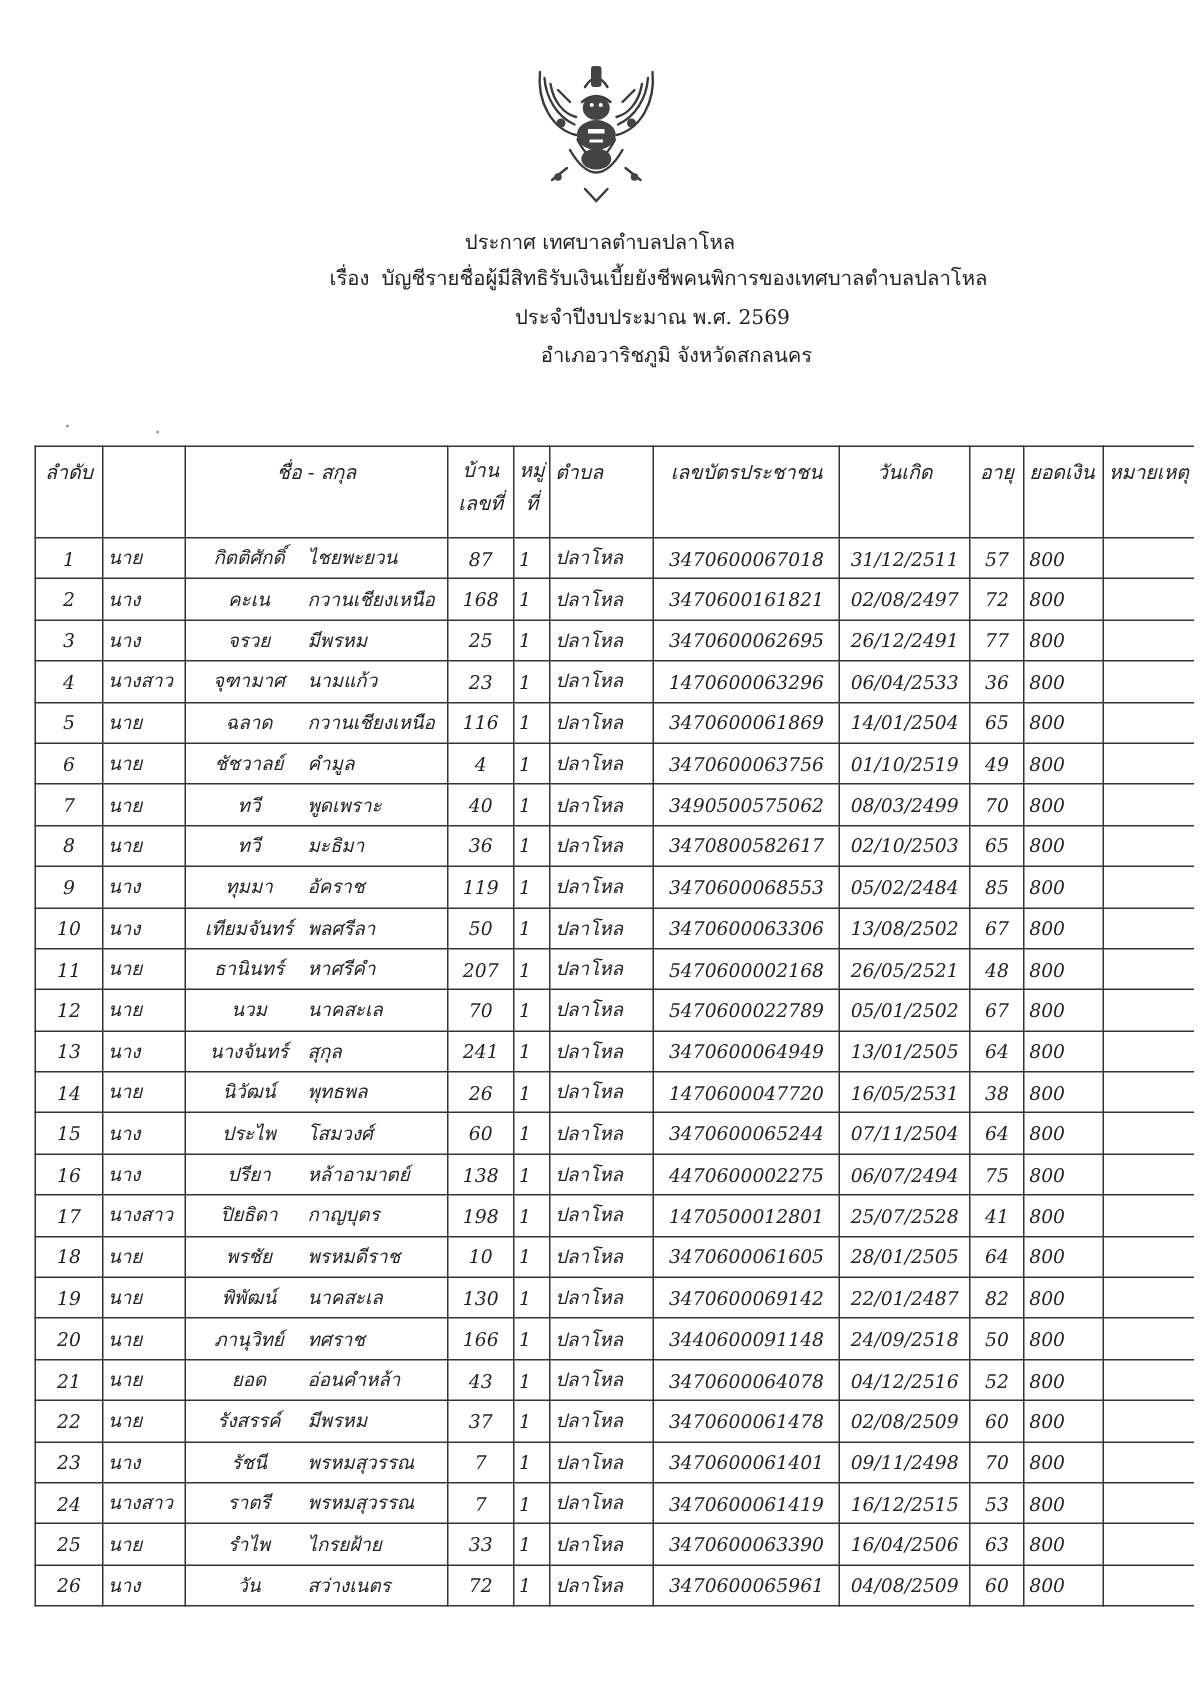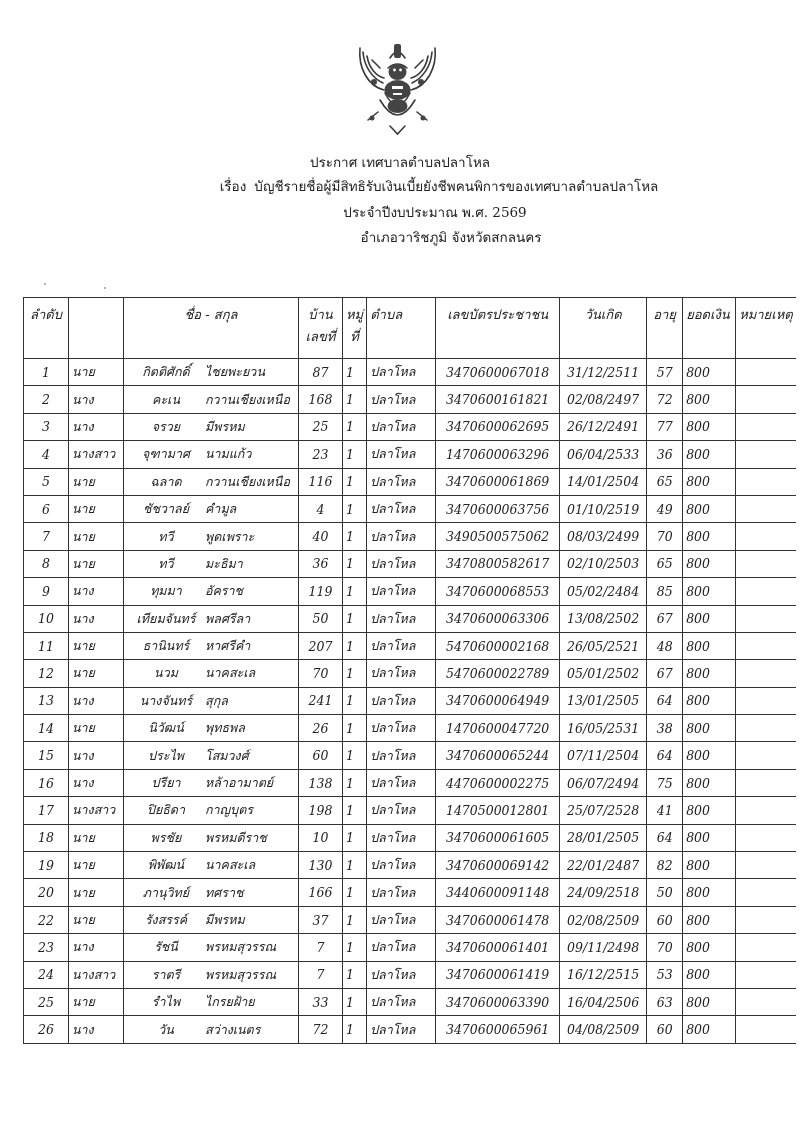--- a/index.html
+++ b/index.html
@@ -484,20 +484,38 @@
         <td class="c-house">166</td>
         <td class="c-moo">1</td>
         <td class="c-sub">ปลาโหล</td>
         <td class="c-id">3440600091148</td>
         <td class="c-dob">24/09/2518</td>
         <td class="c-age">50</td>
         <td class="c-amt">800</td>
         <td class="c-note last"></td>
       </tr>
       <tr>
+        <td class="c-no">21</td>
+        <td class="c-title">นาย</td>
+        <td class="c-name">
+          <div class="namewrap">
+            <span class="fn">ยอด</span>
+            <span class="ln">อ่อนคำหล้า</span>
+          </div>
+        </td>
+        <td class="c-house">43</td>
+        <td class="c-moo">1</td>
+        <td class="c-sub">ปลาโหล</td>
+        <td class="c-id">3470600064078</td>
+        <td class="c-dob">04/12/2516</td>
+        <td class="c-age">52</td>
+        <td class="c-amt">800</td>
+        <td class="c-note last"></td>
+      </tr>
+      <tr>
         <td class="c-no">22</td>
         <td class="c-title">นาย</td>
         <td class="c-name">
           <div class="namewrap">
             <span class="fn">รังสรรค์</span>
             <span class="ln">มีพรหม</span>
           </div>
         </td>
         <td class="c-house">37</td>
         <td class="c-moo">1</td>

